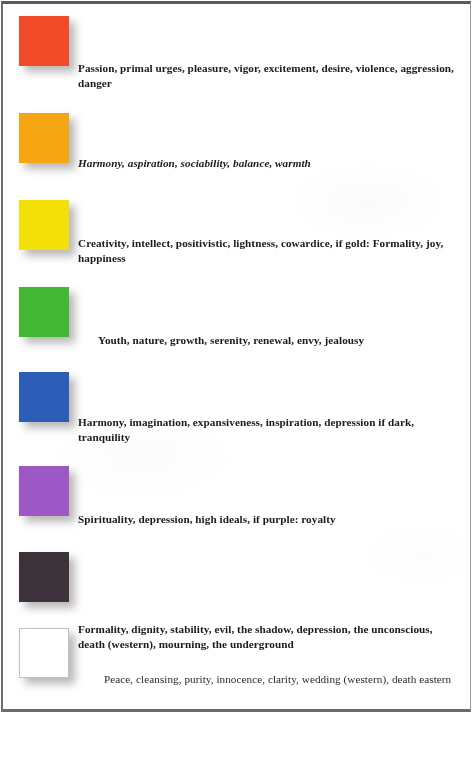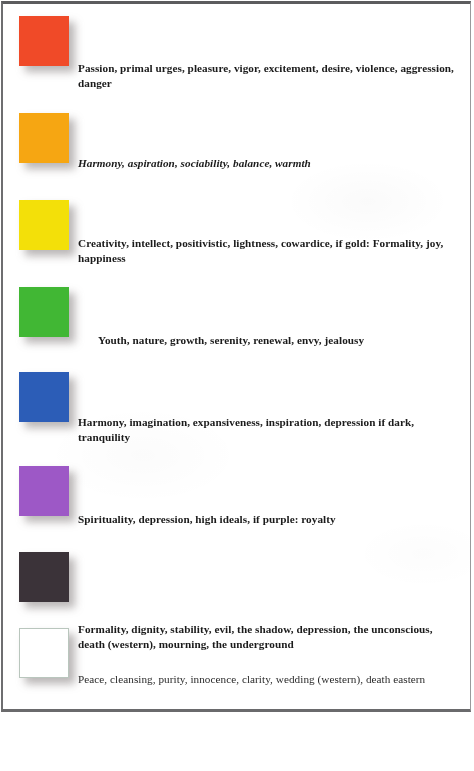--- a/index.html
+++ b/index.html
@@ -154,16 +154,16 @@
           <div class="swatch-shadow"></div>
           <div class="swatch" style="background: rgb(59, 51, 57);"></div>
         </div>
         <div class="row-text" style="top: 618px;">Formality, dignity, stability, evil, the shadow, depression, the unconscious, death (western), mourning, the underground</div>
       </div>
       <div class="color-row" style="top: 0px;">
         <div class="swatch-wrap" style="top: 624px;">
           <div class="swatch-shadow"></div>
           <div class="swatch white-swatch" style="background: rgb(255, 255, 255);"></div>
         </div>
-        <div class="row-text plain" style="top: 668px;">Peace, cleansing, purity, innocence, clarity, wedding (western), death eastern</div>
+        <div class="row-text plain" style="top: 668px; margin-left: 26px;">Peace, cleansing, purity, innocence, clarity, wedding (western), death eastern</div>
       </div>
     </div>
 </div>
 
 </body></html>

